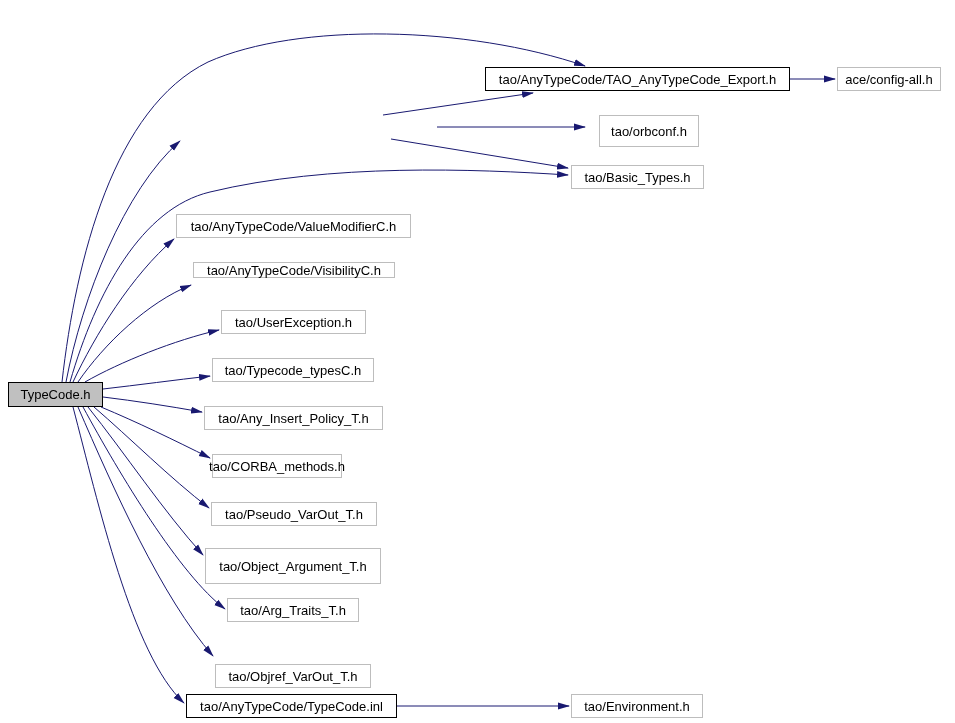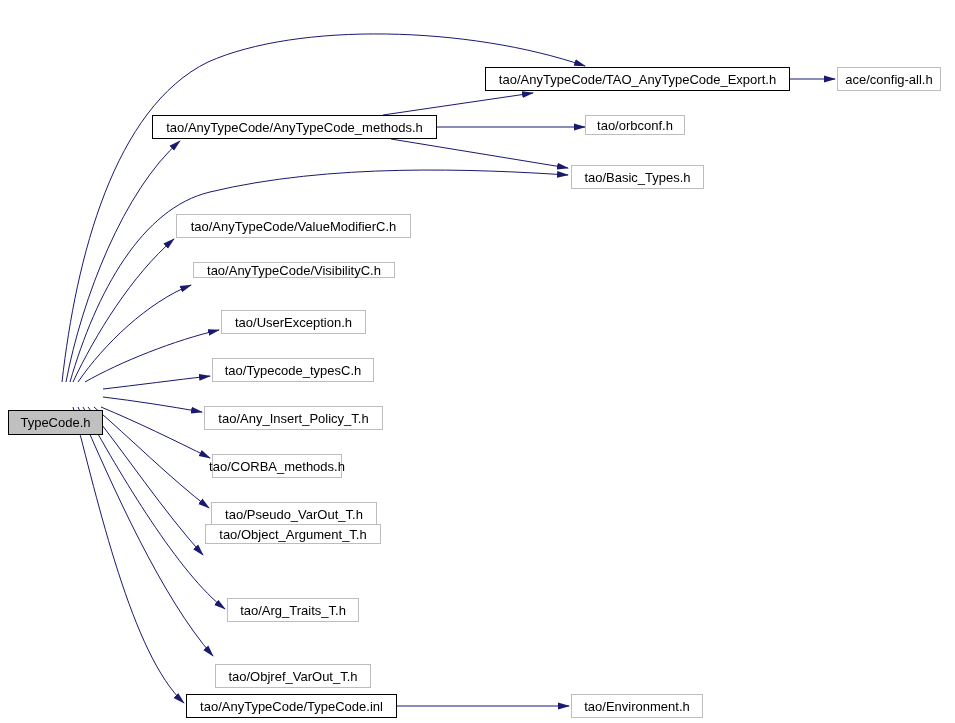--- a/index.html
+++ b/index.html
@@ -39,21 +39,20 @@
     justify-content: center;
     white-space: nowrap;
     cursor: pointer;
   }
   .node.primary {
     border-color: #000000;
   }
   .node.selected {
     border-color: #000000;
     background: #c0c0c0;
-    margin-top: 28px;
   }
 </style>
 </head>
 <body>
 
 <div class="canvas">
 
   <svg class="edge-layer" viewBox="0 0 955 723">
     <defs>
       <marker id="arrow" viewBox="0 0 12 8" refX="11" refY="4" markerWidth="12" markerHeight="8" orient="auto" markerUnits="userSpaceOnUse">
@@ -81,41 +80,40 @@
     <path class="edge" d="M790,79 L835,79" marker-end="url(#arrow)"></path>
     <path class="edge" d="M397,706 L569,706" marker-end="url(#arrow)"></path>
   </svg>
 
   <div class="node selected" style="left:8px;top:382px;width:95px;height:25px">TypeCode.h</div>
 
   <div class="node primary" style="left:485px;top:67px;width:305px;height:24px">tao/AnyTypeCode/TAO_AnyTypeCode_Export.h</div>
 
   <div class="node" style="left:837px;top:67px;width:104px;height:24px">ace/config-all.h</div>
 
-  <div class="node primary" style="left:152px;top:115px;width:285px;height:24px">tao/AnyTypeCode/AnyTypeCode_methods.h</div>
 
-  <div class="node" style="left:585px;top:115px;width:100px;height:20px">tao/orbconf.h</div>
+  <div class="node" style="left:599px;top:115px;width:100px;height:32px">tao/orbconf.h</div>
 
   <div class="node" style="left:571px;top:165px;width:133px;height:24px">tao/Basic_Types.h</div>
 
   <div class="node" style="left:176px;top:214px;width:235px;height:24px">tao/AnyTypeCode/ValueModifierC.h</div>
 
   <div class="node" style="left:193px;top:262px;width:202px;height:16px">tao/AnyTypeCode/VisibilityC.h</div>
 
   <div class="node" style="left:221px;top:310px;width:145px;height:24px">tao/UserException.h</div>
 
   <div class="node" style="left:212px;top:358px;width:162px;height:24px">tao/Typecode_typesC.h</div>
 
   <div class="node" style="left:204px;top:406px;width:179px;height:24px">tao/Any_Insert_Policy_T.h</div>
 
   <div class="node" style="left:212px;top:454px;width:130px;height:24px">tao/CORBA_methods.h</div>
 
   <div class="node" style="left:211px;top:502px;width:166px;height:24px">tao/Pseudo_VarOut_T.h</div>
 
-  <div class="node" style="left:205px;top:524px;width:176px;height:20px">tao/Object_Argument_T.h</div>
+  <div class="node" style="left:205px;top:548px;width:176px;height:36px">tao/Object_Argument_T.h</div>
 
   <div class="node" style="left:227px;top:598px;width:132px;height:24px">tao/Arg_Traits_T.h</div>
 
   <div class="node" style="left:215px;top:664px;width:156px;height:24px">tao/Objref_VarOut_T.h</div>
 
   <div class="node primary" style="left:186px;top:694px;width:211px;height:24px">tao/AnyTypeCode/TypeCode.inl</div>
 
   <div class="node" style="left:571px;top:694px;width:132px;height:24px">tao/Environment.h</div>
 
 </div>

